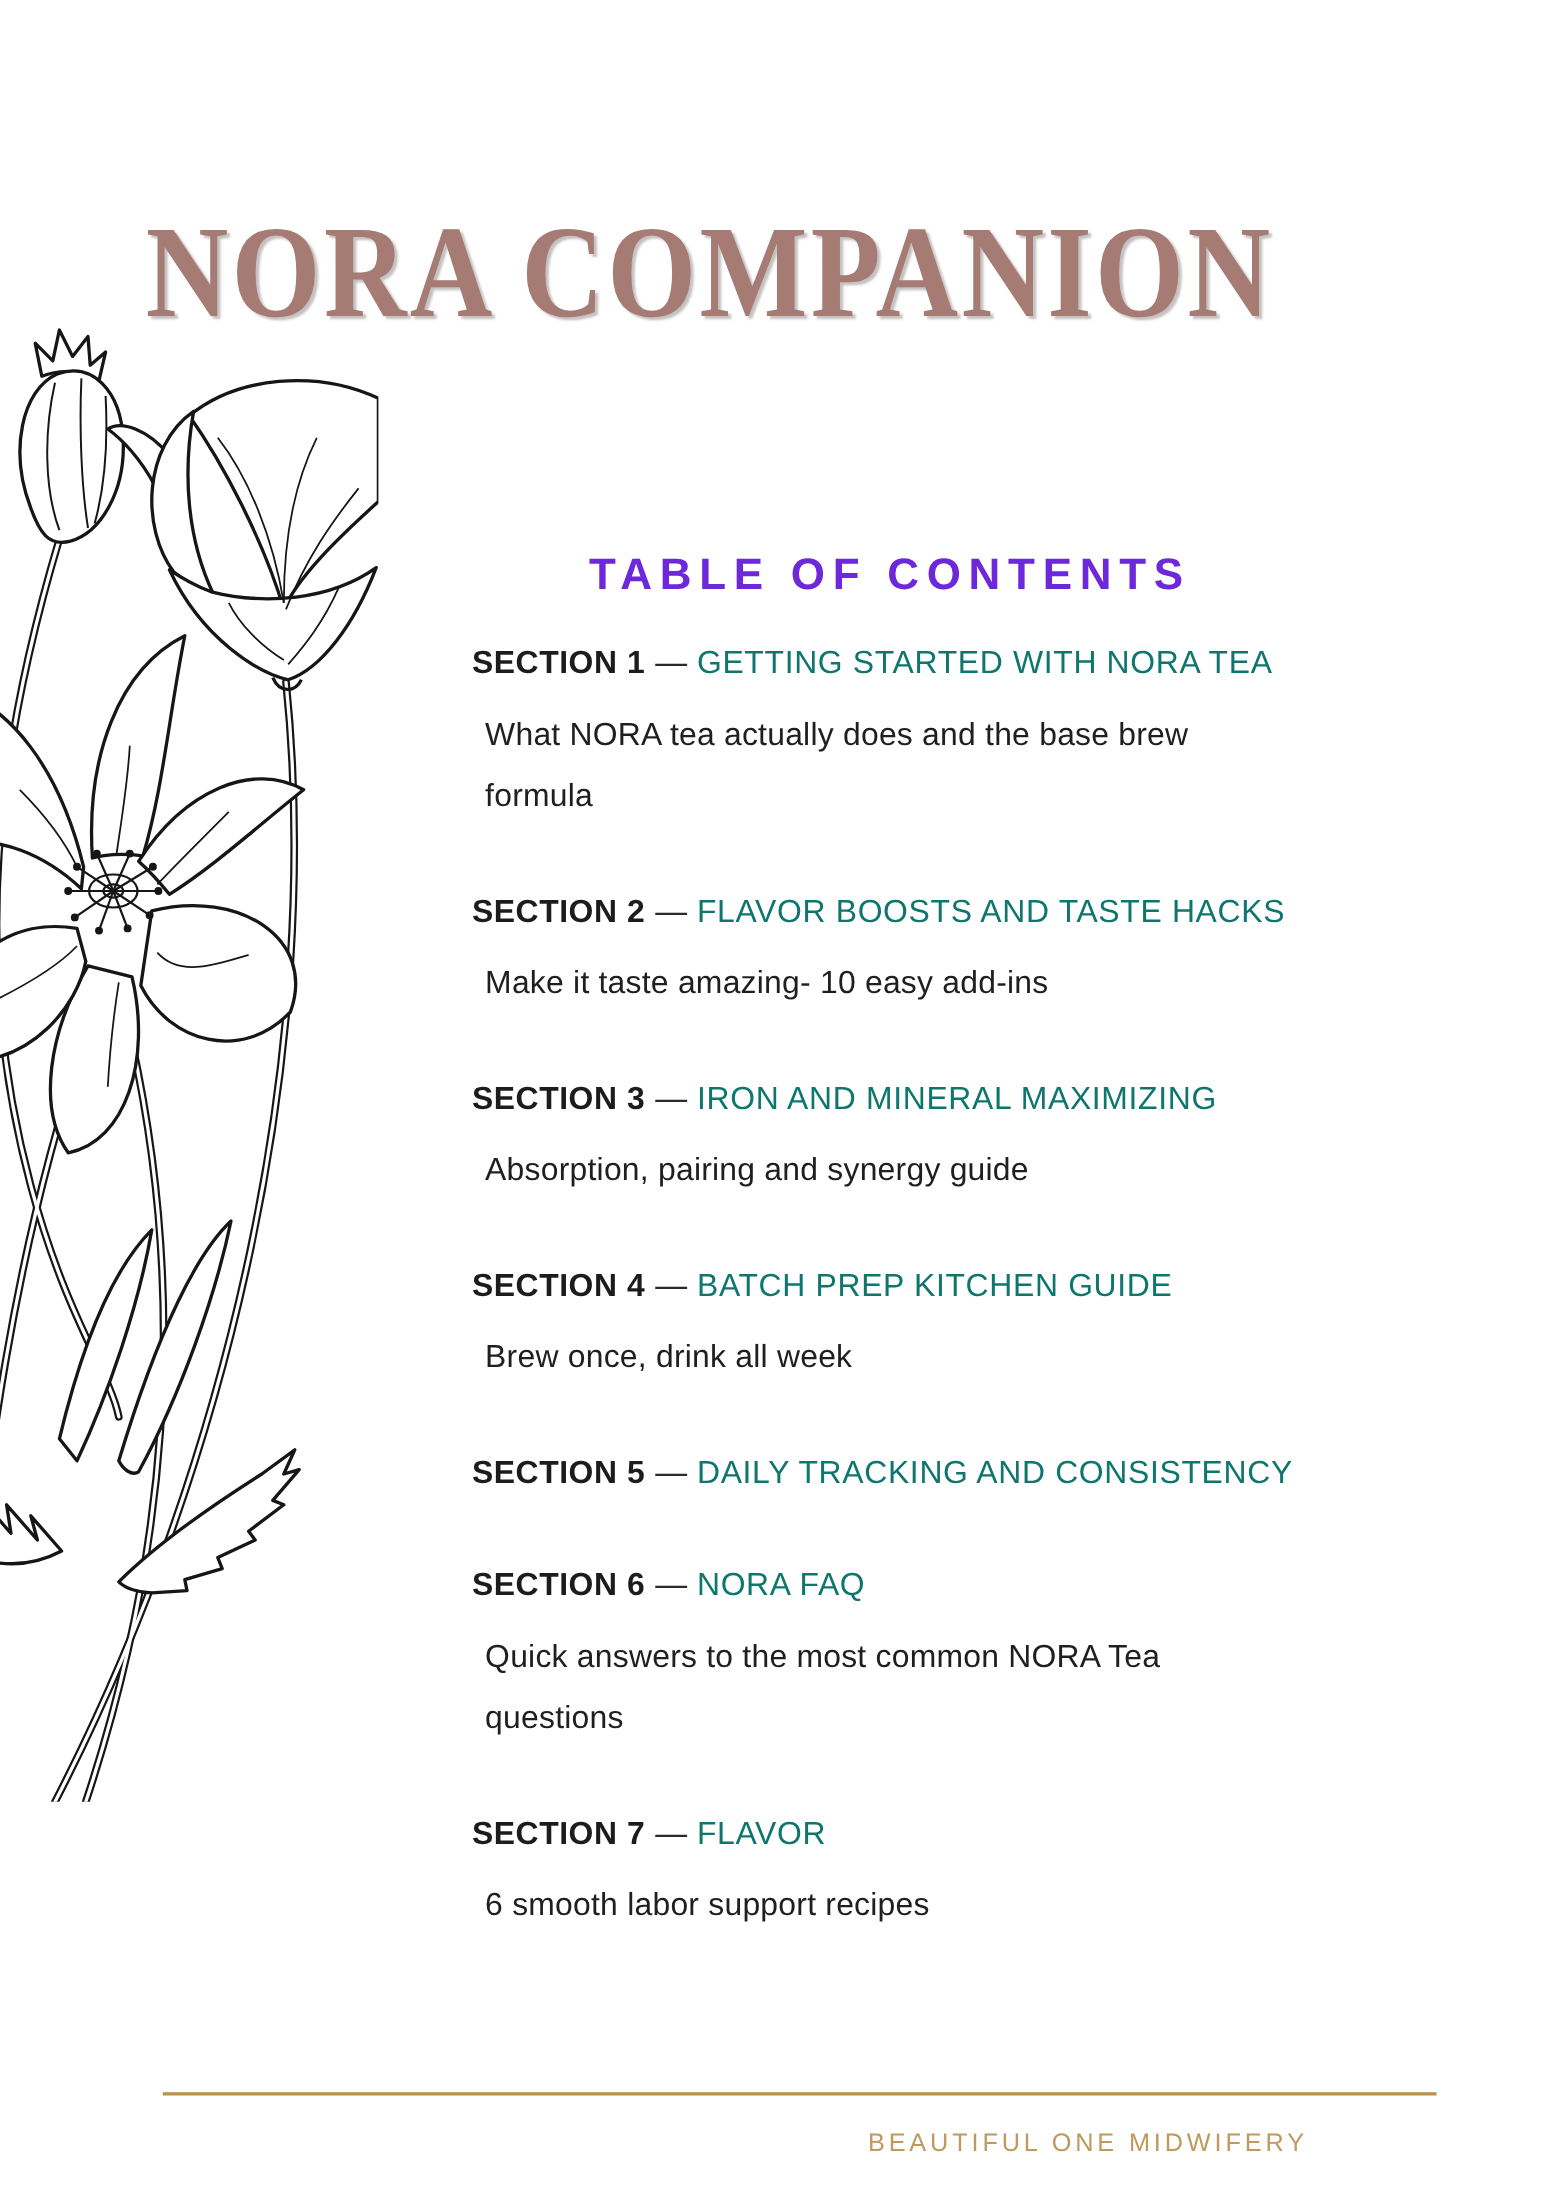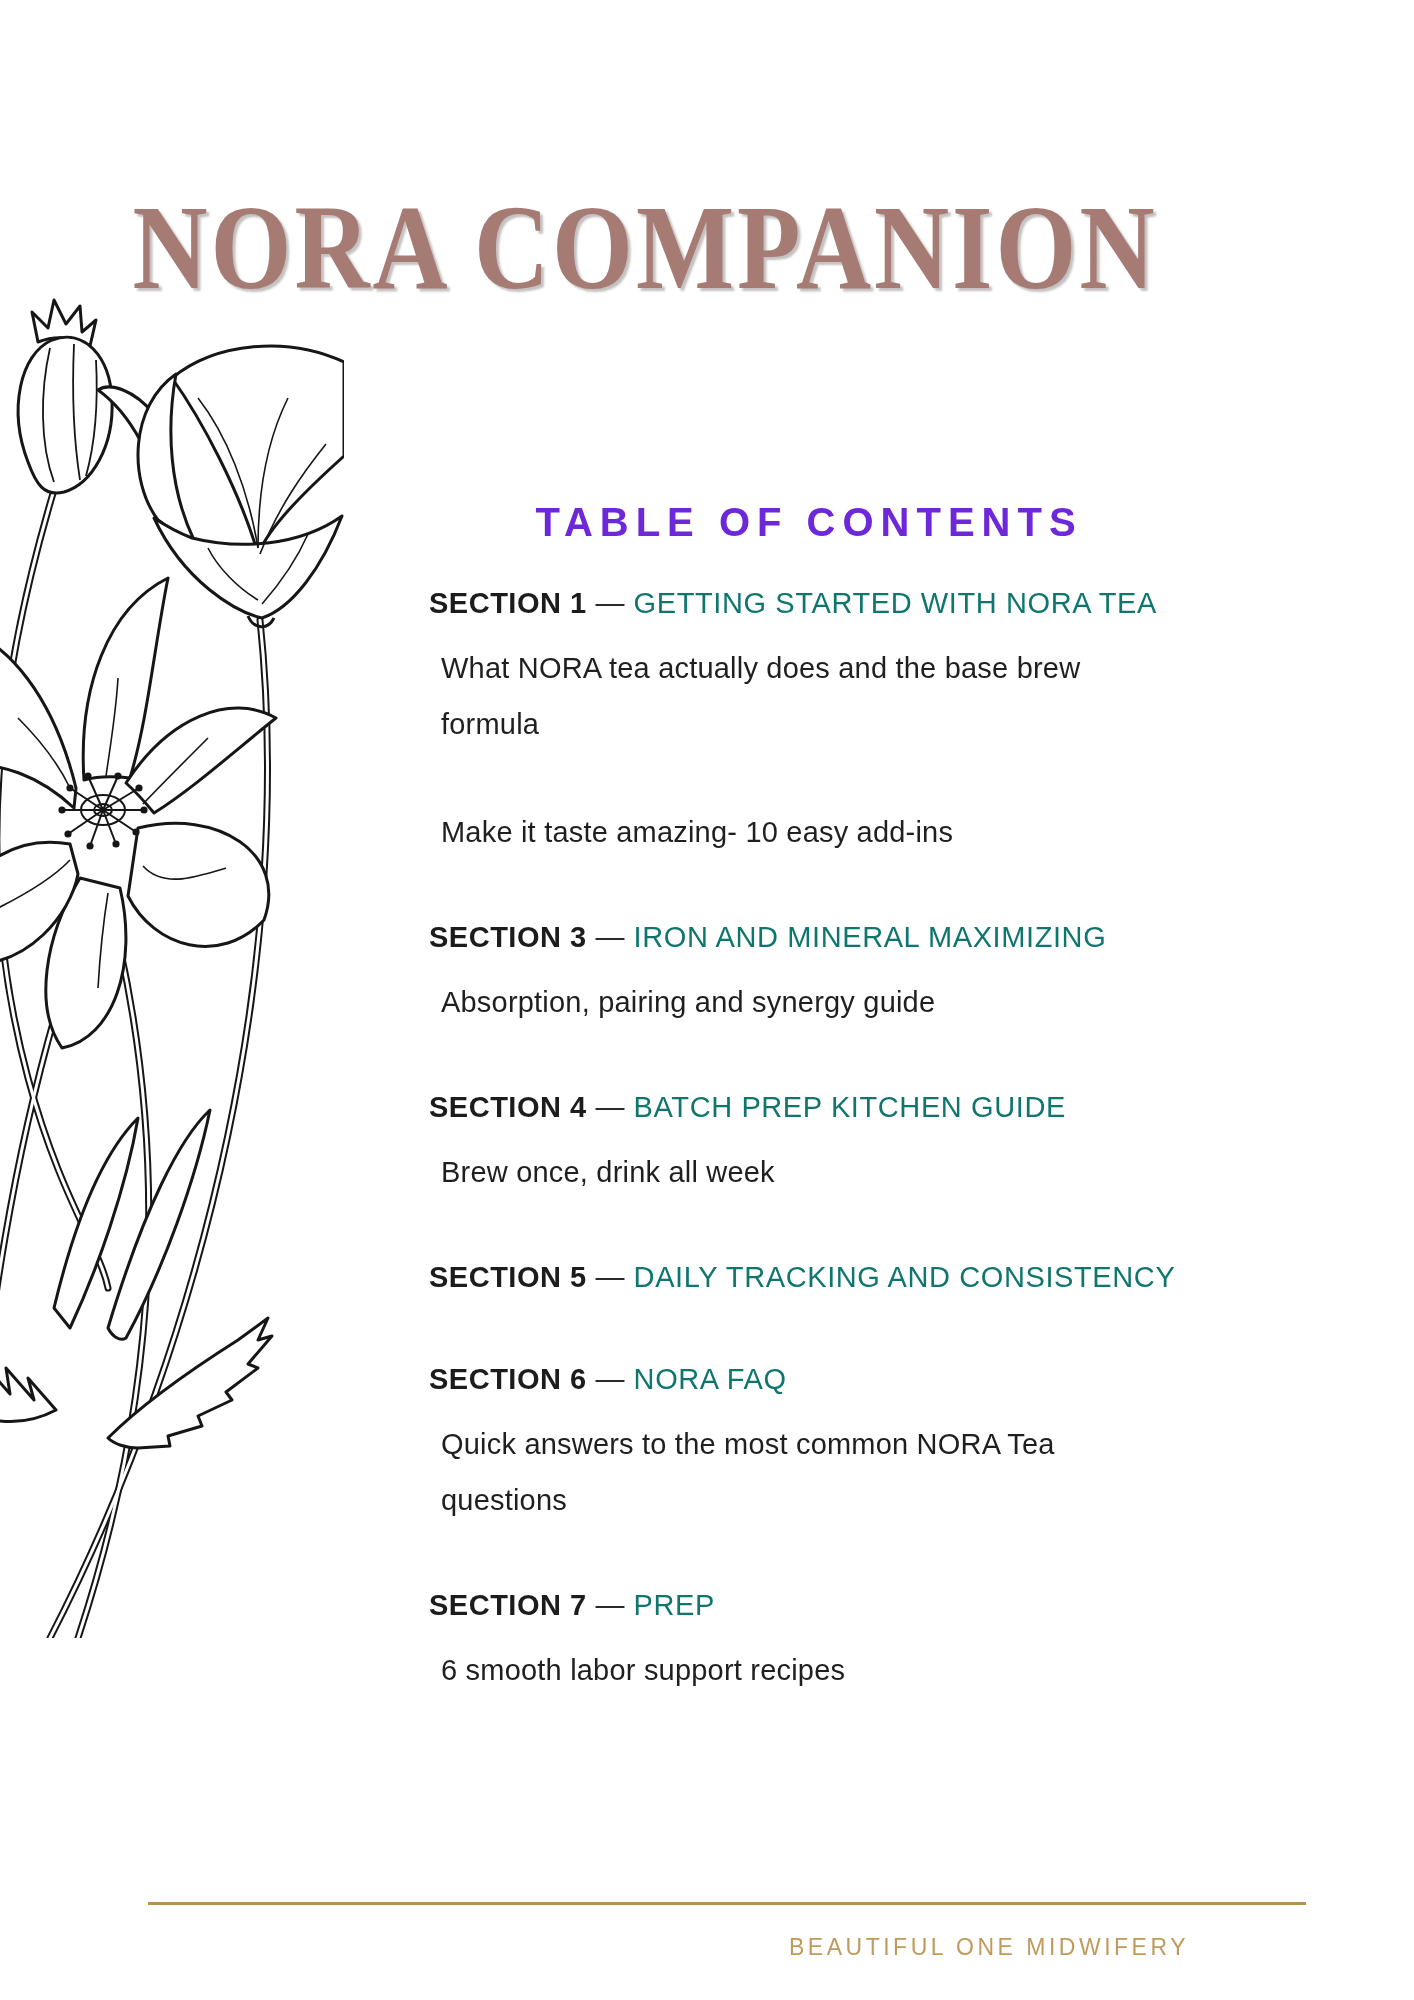--- a/index.html
+++ b/index.html
@@ -182,20 +182,21 @@
   <h2 class="toc-heading">TABLE OF CONTENTS</h2>
 
   <div class="sections">
 
     <div class="section">
       <p class="section-head"><span class="section-label">SECTION 1</span><span class="section-dash">—</span><span class="section-title">GETTING STARTED WITH NORA TEA</span></p>
       <p class="section-desc">What NORA tea actually does and the base brew formula</p>
     </div>
 
     <div class="section">
+      <p class="section-head"><span class="section-label">SECTION 2</span><span class="section-dash">—</span><span class="section-title">FLAVOR BOOSTS AND TASTE HACKS</span></p>
       <p class="section-desc">Make it taste amazing- 10 easy add-ins</p>
     </div>
 
     <div class="section">
       <p class="section-head"><span class="section-label">SECTION 3</span><span class="section-dash">—</span><span class="section-title">IRON AND MINERAL MAXIMIZING</span></p>
       <p class="section-desc">Absorption, pairing and synergy guide</p>
     </div>
 
     <div class="section">
       <p class="section-head"><span class="section-label">SECTION 4</span><span class="section-dash">—</span><span class="section-title">BATCH PREP KITCHEN GUIDE</span></p>
@@ -205,21 +206,21 @@
     <div class="section">
       <p class="section-head"><span class="section-label">SECTION 5</span><span class="section-dash">—</span><span class="section-title">DAILY TRACKING AND CONSISTENCY</span></p>
     </div>
 
     <div class="section">
       <p class="section-head"><span class="section-label">SECTION 6</span><span class="section-dash">—</span><span class="section-title">NORA FAQ</span></p>
       <p class="section-desc">Quick answers to the most common NORA Tea questions</p>
     </div>
 
     <div class="section">
-      <p class="section-head"><span class="section-label">SECTION 7</span><span class="section-dash">—</span><span class="section-title">PREP</span></p>
+      <p class="section-head"><span class="section-label">SECTION 7</span><span class="section-dash">—</span><span class="section-title">FLAVOR</span></p>
       <p class="section-desc">6 smooth labor support recipes</p>
     </div>
 
   </div>
 
   <div class="footer-divider"></div>
   <div class="footer-text">BEAUTIFUL ONE MIDWIFERY</div>
 
 </div>
 

